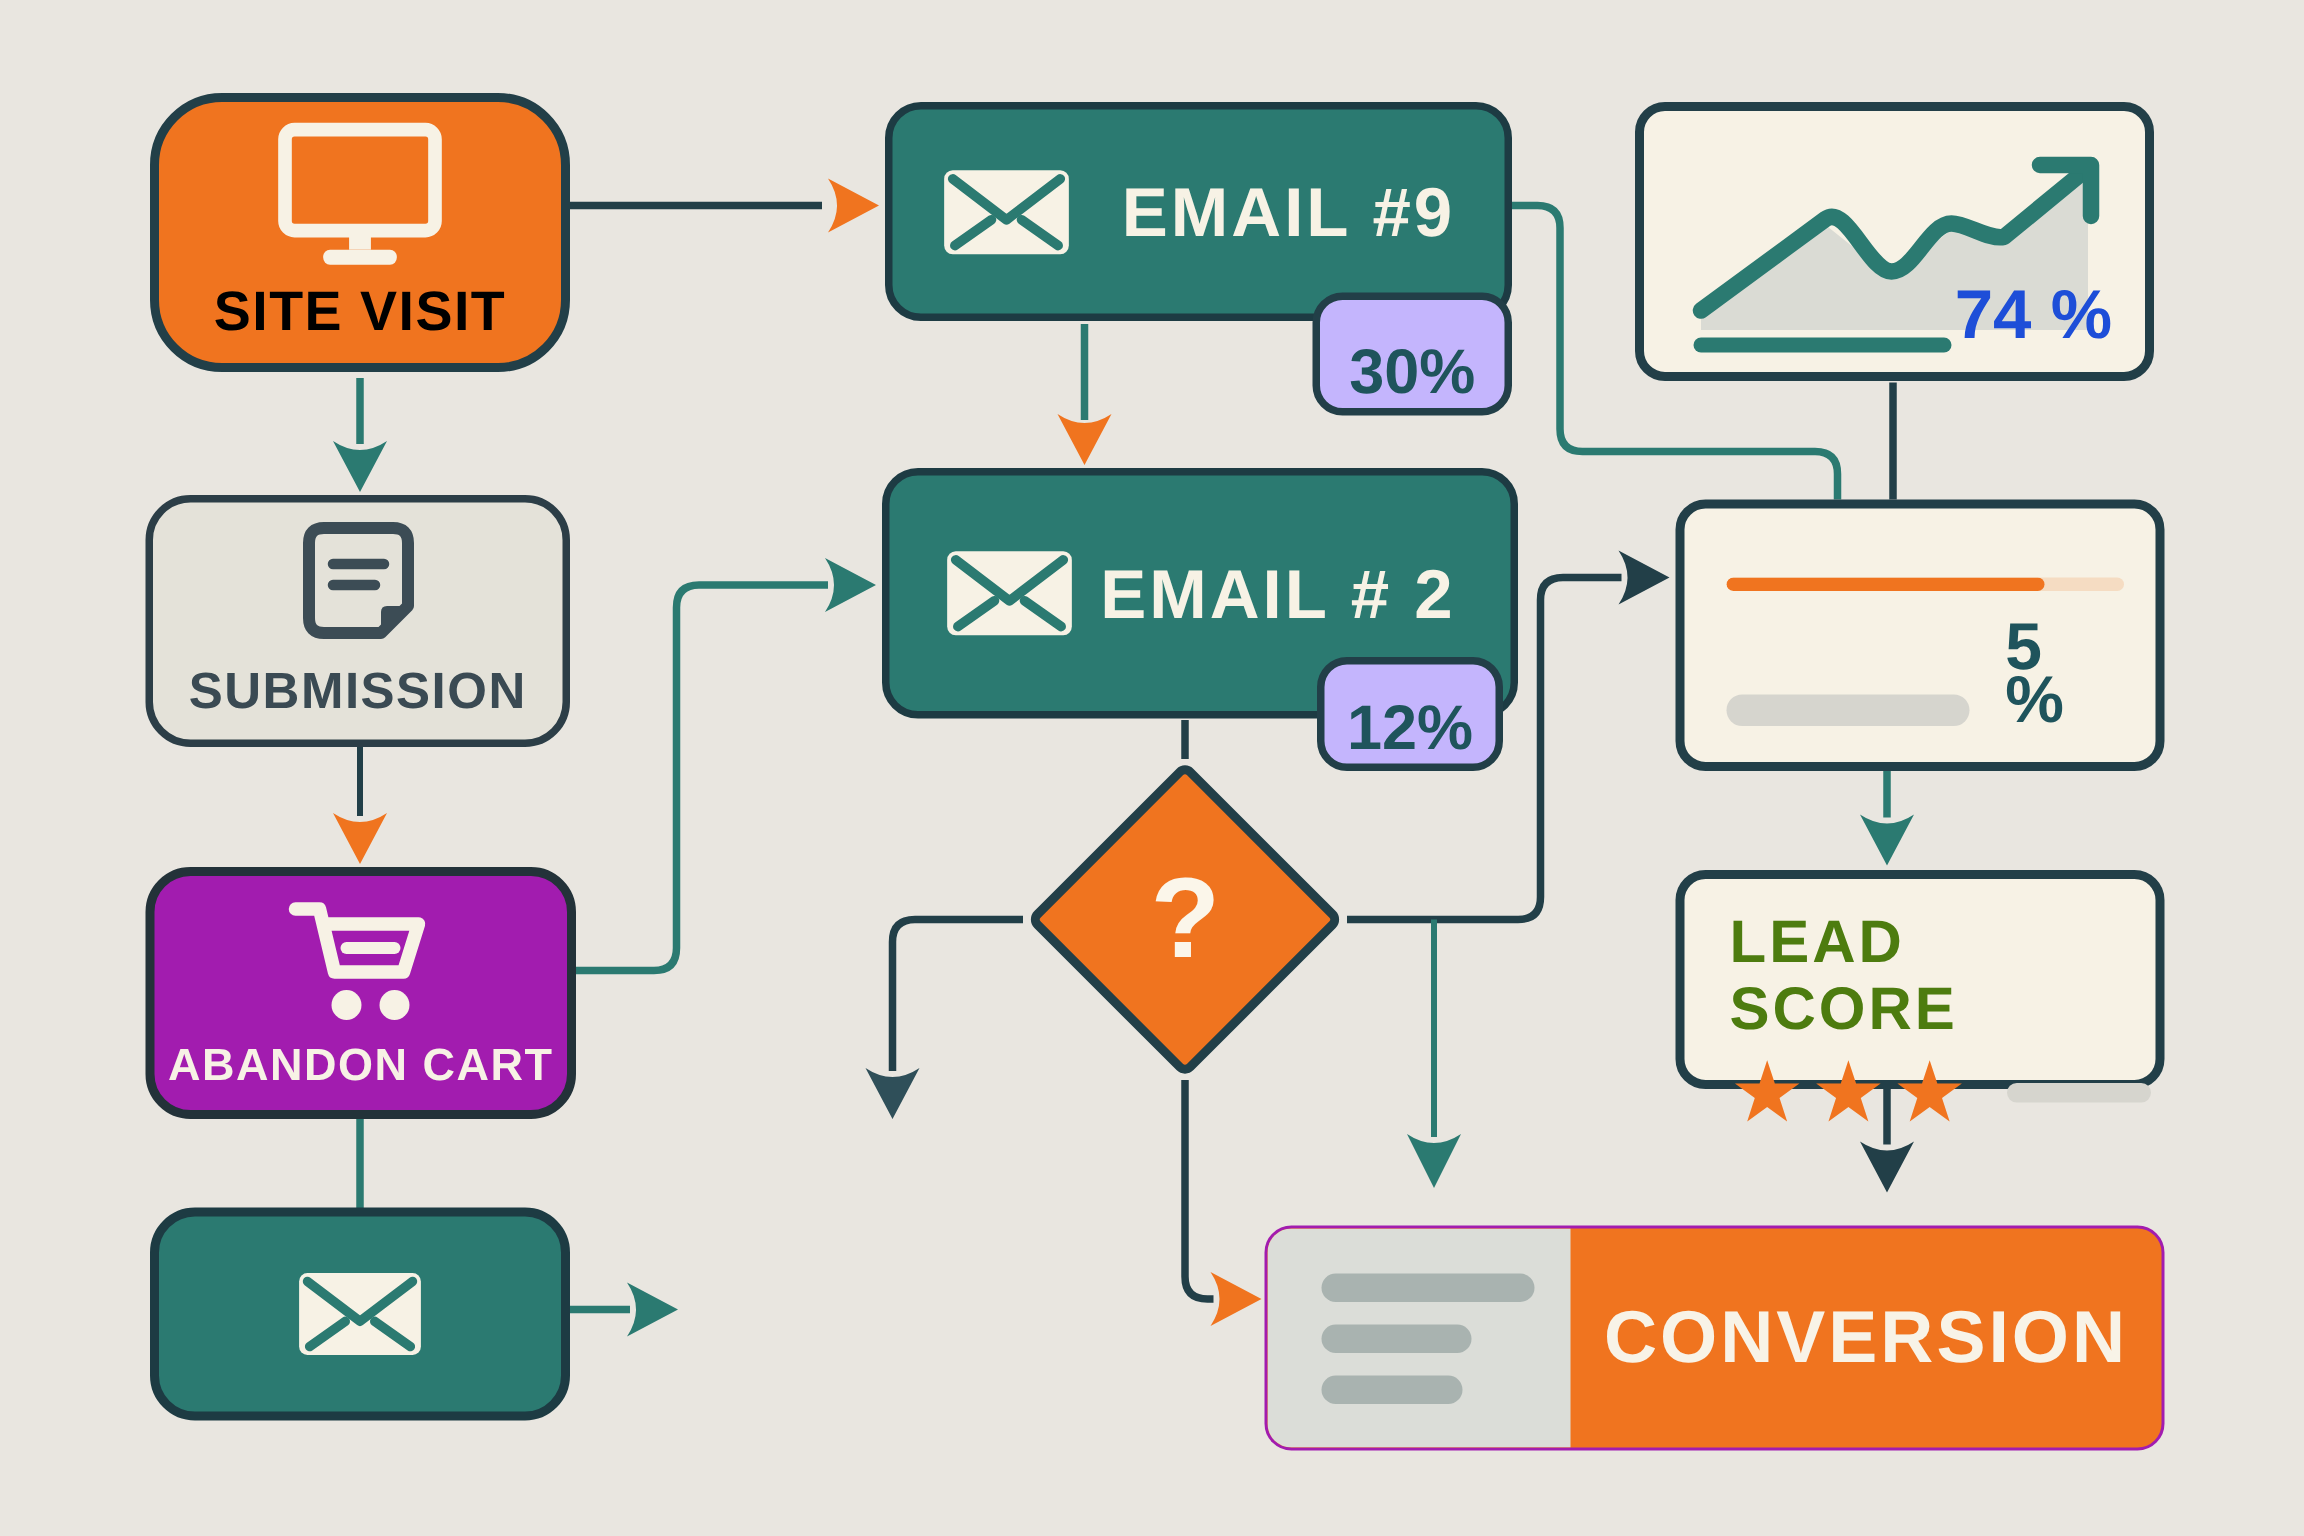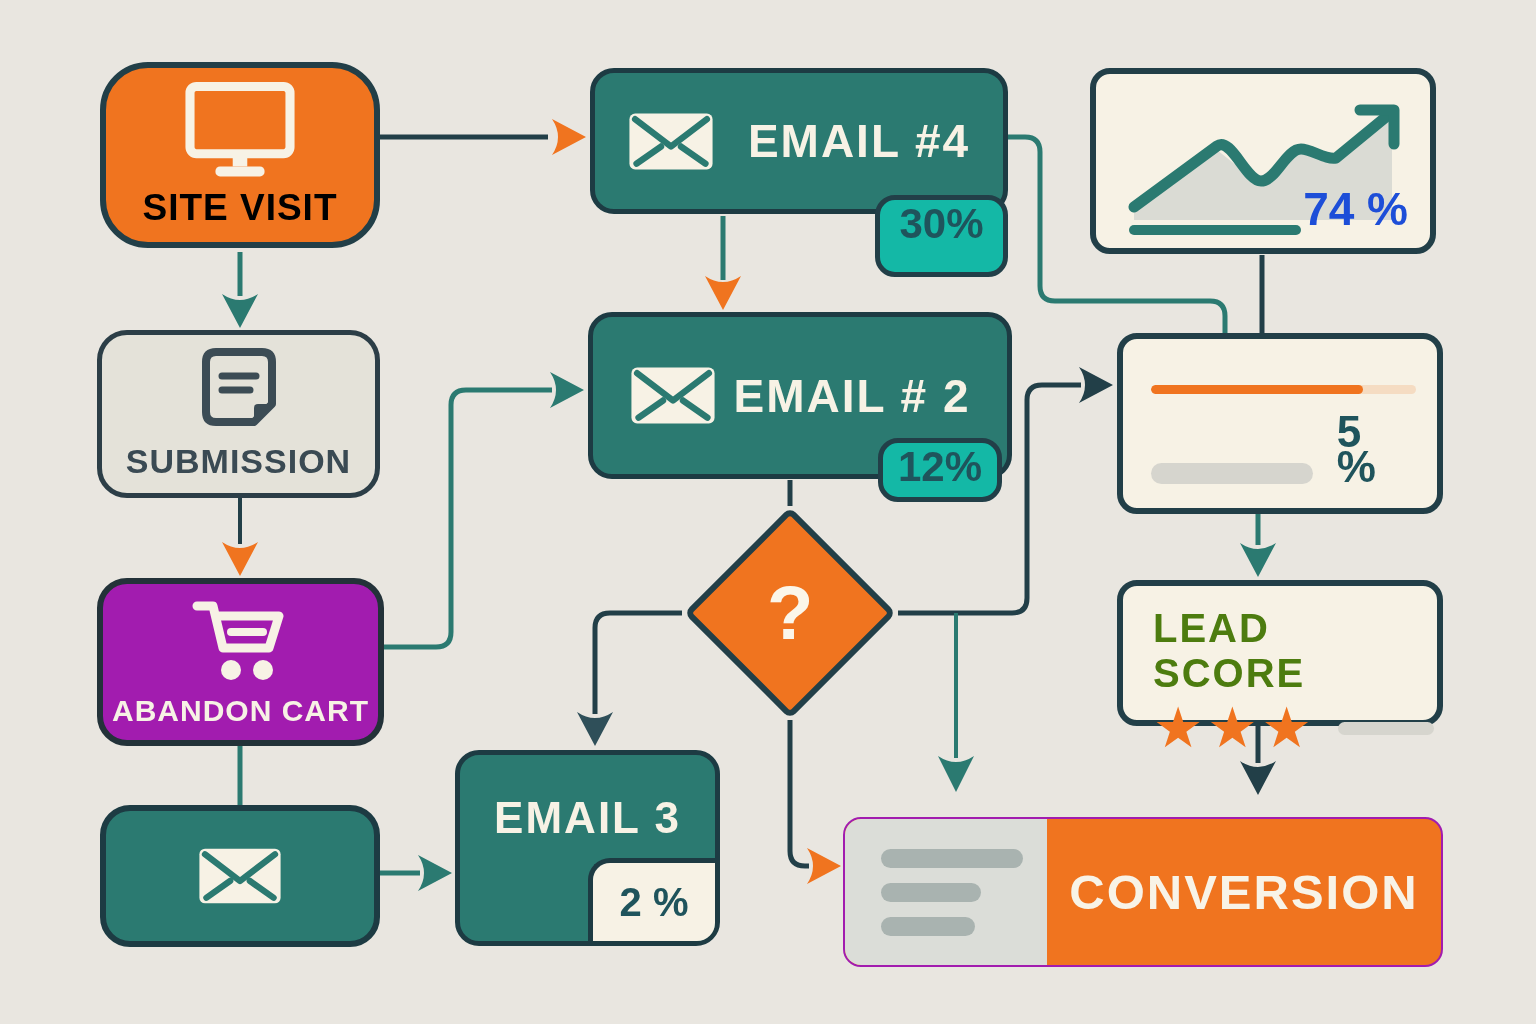--- a/index.html
+++ b/index.html
@@ -23,24 +23,24 @@
   .submission{left:97px;top:330px;width:283px;height:168px;background:#e4e2d9;border:5px solid #2c3e47;border-radius:30px;gap:8px;}
   .submission .label{color:#3a4a53;font-size:34px;}
   .abandon{left:97px;top:578px;width:287px;height:168px;background:#a21caf;border:6px solid #233239;border-radius:30px;gap:6px;}
   .abandon .label{color:#f7f2e5;font-size:30px;}
   .envbox{left:100px;top:805px;width:280px;height:142px;background:#2b7a71;border:6px solid #1d3b43;border-radius:30px;}
 
   
   .email1{left:590px;top:68px;width:418px;height:146px;background:#2b7a71;border:5px solid #1d3b43;border-radius:24px;flex-direction:row;gap:34px;}
   .email1 .label,.email2 .label{color:#f7f2e5;font-size:46px;letter-spacing:2px;}
   .email2{left:588px;top:312px;width:424px;height:167px;background:#2b7a71;border:5px solid #1d3b43;border-radius:24px;flex-direction:row;gap:18px;}
-  .badge{position:absolute;box-sizing:border-box;background:#14b8a6;border:5px solid #223f48;border-radius:20px;display:flex;align-items:flex-start;justify-content:center;z-index:2;}
+  .badge{position:absolute;box-sizing:border-box;background:#c4b5fd;border:5px solid #223f48;border-radius:20px;display:flex;align-items:flex-end;justify-content:center;z-index:2;}
   .badge .pct{color:#1f545c;font-weight:700;font-size:42px;}
   .badge30{left:875px;top:195px;width:133px;height:82px;}
-  .badge12{left:878px;top:438px;width:124px;height:64px;}
+  .badge12{left:878px;top:438px;width:124px;height:76px;}
 
   .diamond{left:715px;top:538px;width:150px;height:150px;background:#f0741f;border:6px solid #223f48;border-radius:8px;transform:rotate(45deg);}
   .diamond .qmark{transform:rotate(-45deg);color:#fbf6ea;font-size:76px;font-weight:700;line-height:1;}
 
   .email3{left:455px;top:750px;width:265px;height:196px;background:#2b7a71;border:5px solid #1d3b43;border-radius:24px;justify-content:flex-start;padding-top:38px;}
   .email3 .label{color:#f7f2e5;font-size:44px;letter-spacing:2px;}
   .email3-badge{position:absolute;right:0;bottom:0;width:122px;height:78px;background:#f7f2e5;border-top:5px solid #1d3b43;border-left:5px solid #1d3b43;border-top-left-radius:22px;border-bottom-right-radius:18px;display:flex;align-items:center;justify-content:center;}
   .email3-badge .pct{color:#1f545c;font-weight:700;font-size:40px;}
 
   
@@ -192,46 +192,40 @@
   <div class="node envbox">
     <svg width="84" height="58" viewBox="0 0 120 82">
         <use href="#env"></use>
       </svg>
   </div>
 
   <div class="node email1">
     <svg width="86" height="59" viewBox="0 0 120 82">
         <use href="#env"></use>
       </svg>
-    <div class="label">EMAIL #4</div>
+    <div class="label">EMAIL #9</div>
   </div>
   <div class="badge badge30">
     <span class="pct">30%</span>
   </div>
 
   <div class="node email2">
     <svg width="86" height="59" viewBox="0 0 120 82">
         <use href="#env"></use>
       </svg>
     <div class="label">EMAIL # 2</div>
   </div>
   <div class="badge badge12">
     <span class="pct">12%</span>
   </div>
 
   <div class="node diamond">
     <span class="qmark">?</span>
   </div>
 
-  <div class="node email3">
-    <div class="label">EMAIL 3</div>
-    <div class="email3-badge">
-      <span class="pct">2 %</span>
-    </div>
-  </div>
 
   <div class="node chartbox">
     <svg width="346" height="186" viewBox="0 0 346 186" style="position:absolute;inset:0;">
       <path d="M38,137 L121,76 L165,111 L205,79 L240,88 L296,42 L296,146 L38,146 Z" fill="#dadbd4"></path>
       <path d="M38,133 L121,72 C135,62 150,107 165,107 C180,107 190,75 205,75 C215,75 230,86 240,84 L296,38" fill="none" stroke="#2b7a71" stroke-width="11" stroke-linecap="round" stroke-linejoin="round"></path>
       <path d="M264,36 L298,36 L298,70" fill="none" stroke="#2b7a71" stroke-width="11" stroke-linecap="round" stroke-linejoin="round"></path>
       <path d="M38,156 L200,156" stroke="#2b7a71" stroke-width="10" stroke-linecap="round"></path>
     </svg>
     <div class="value">74 %</div>
   </div>

